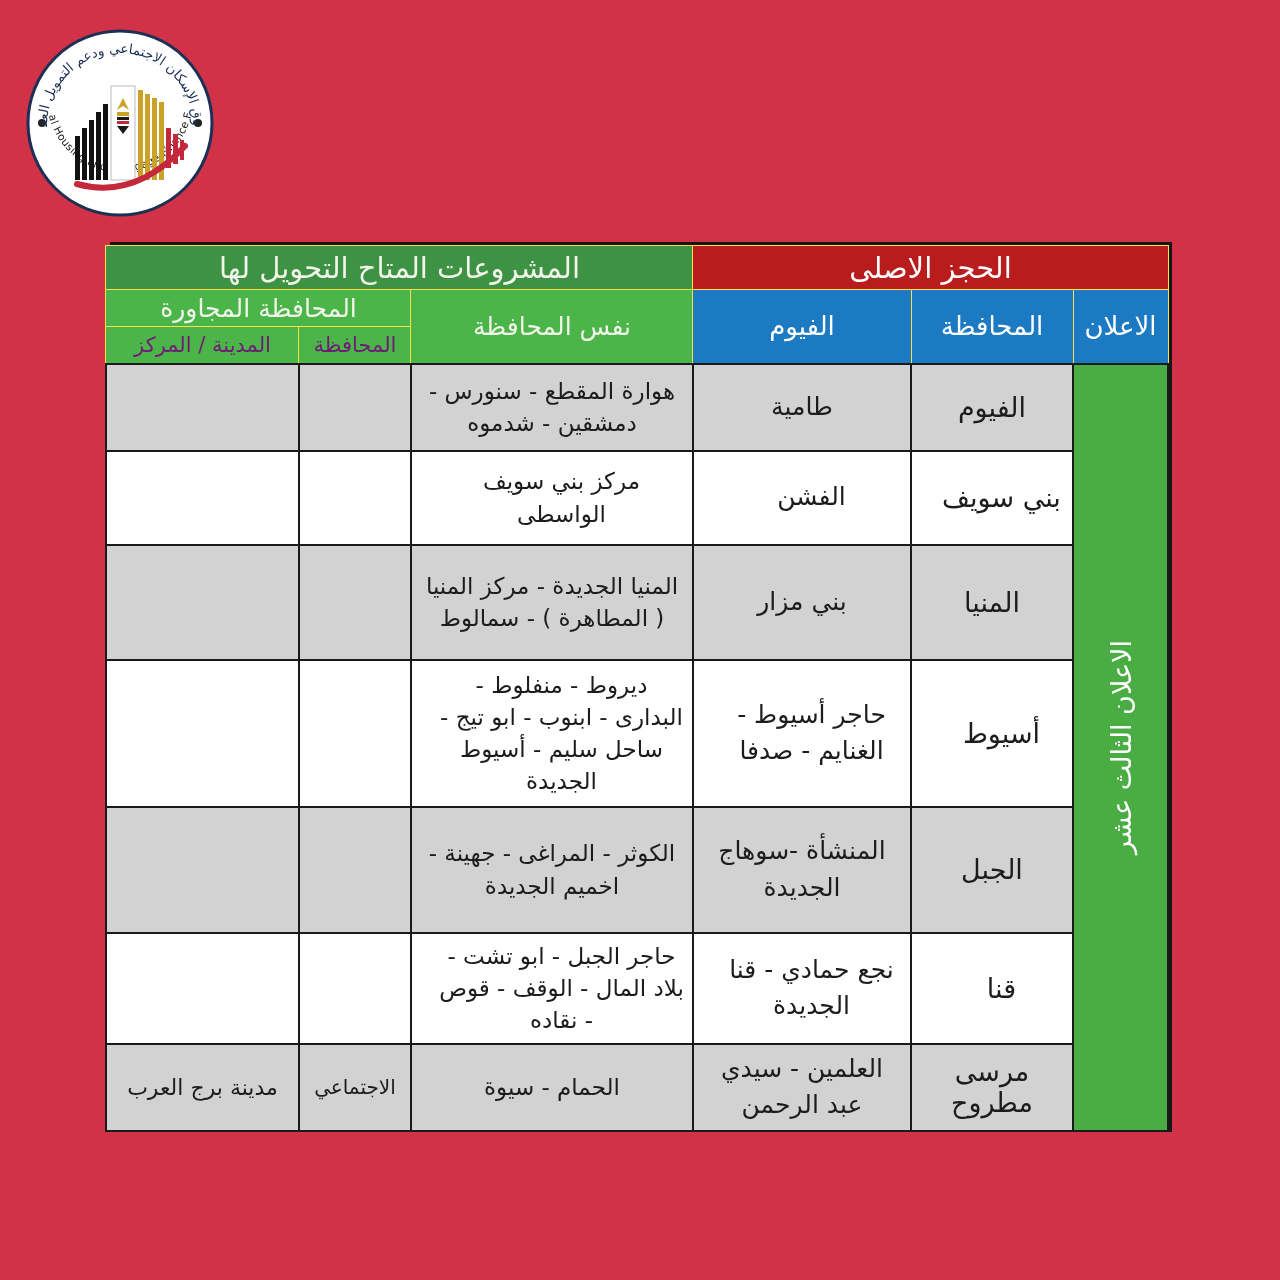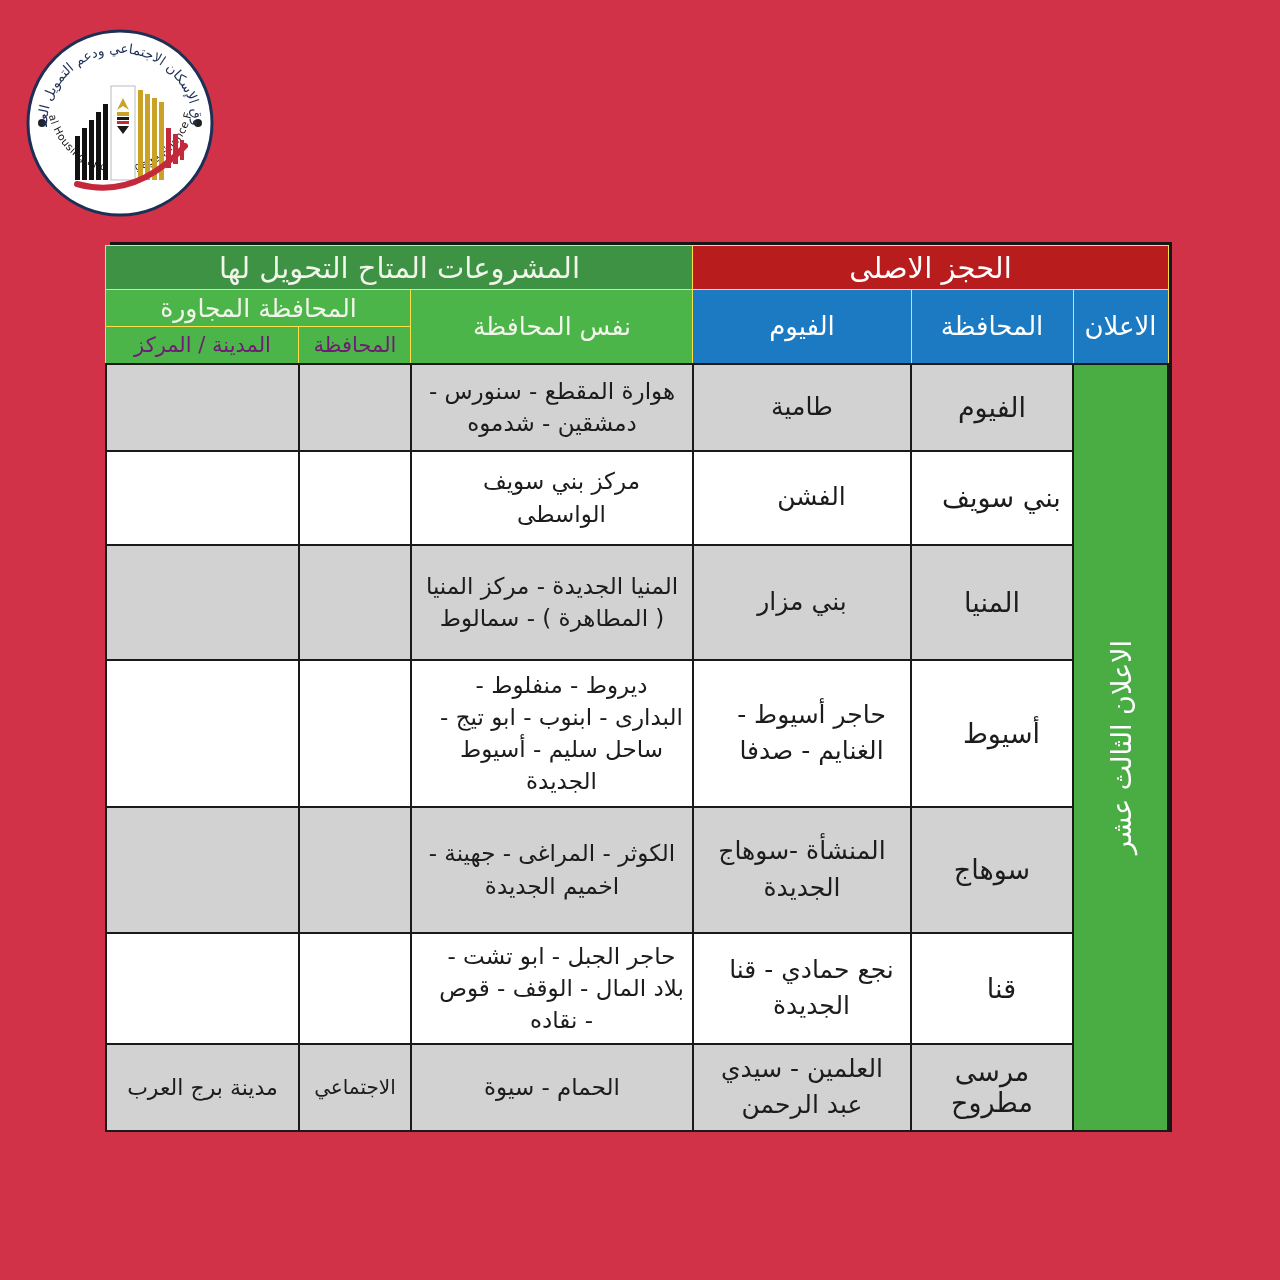--- a/index.html
+++ b/index.html
@@ -147,21 +147,21 @@
       <td class="ncity"></td>
     </tr>
     <tr class="r4 white">
       <td class="gov">أسيوط</td>
       <td class="city">حاجر أسيوط - الغنايم - صدفا</td>
       <td class="same">ديروط - منفلوط - البدارى - ابنوب - ابو تيج - ساحل سليم - أسيوط الجديدة</td>
       <td class="ngov"></td>
       <td class="ncity"></td>
     </tr>
     <tr class="r5 gray">
-      <td class="gov">سوهاج</td>
+      <td class="gov">الجبل</td>
       <td class="city">المنشأة -سوهاج الجديدة</td>
       <td class="same">الكوثر - المراغى - جهينة - اخميم الجديدة</td>
       <td class="ngov"></td>
       <td class="ncity"></td>
     </tr>
     <tr class="r6 white">
       <td class="gov">قنا</td>
       <td class="city">نجع حمادي - قنا الجديدة</td>
       <td class="same">حاجر الجبل - ابو تشت - بلاد المال - الوقف - قوص - نقاده</td>
       <td class="ngov"></td>

